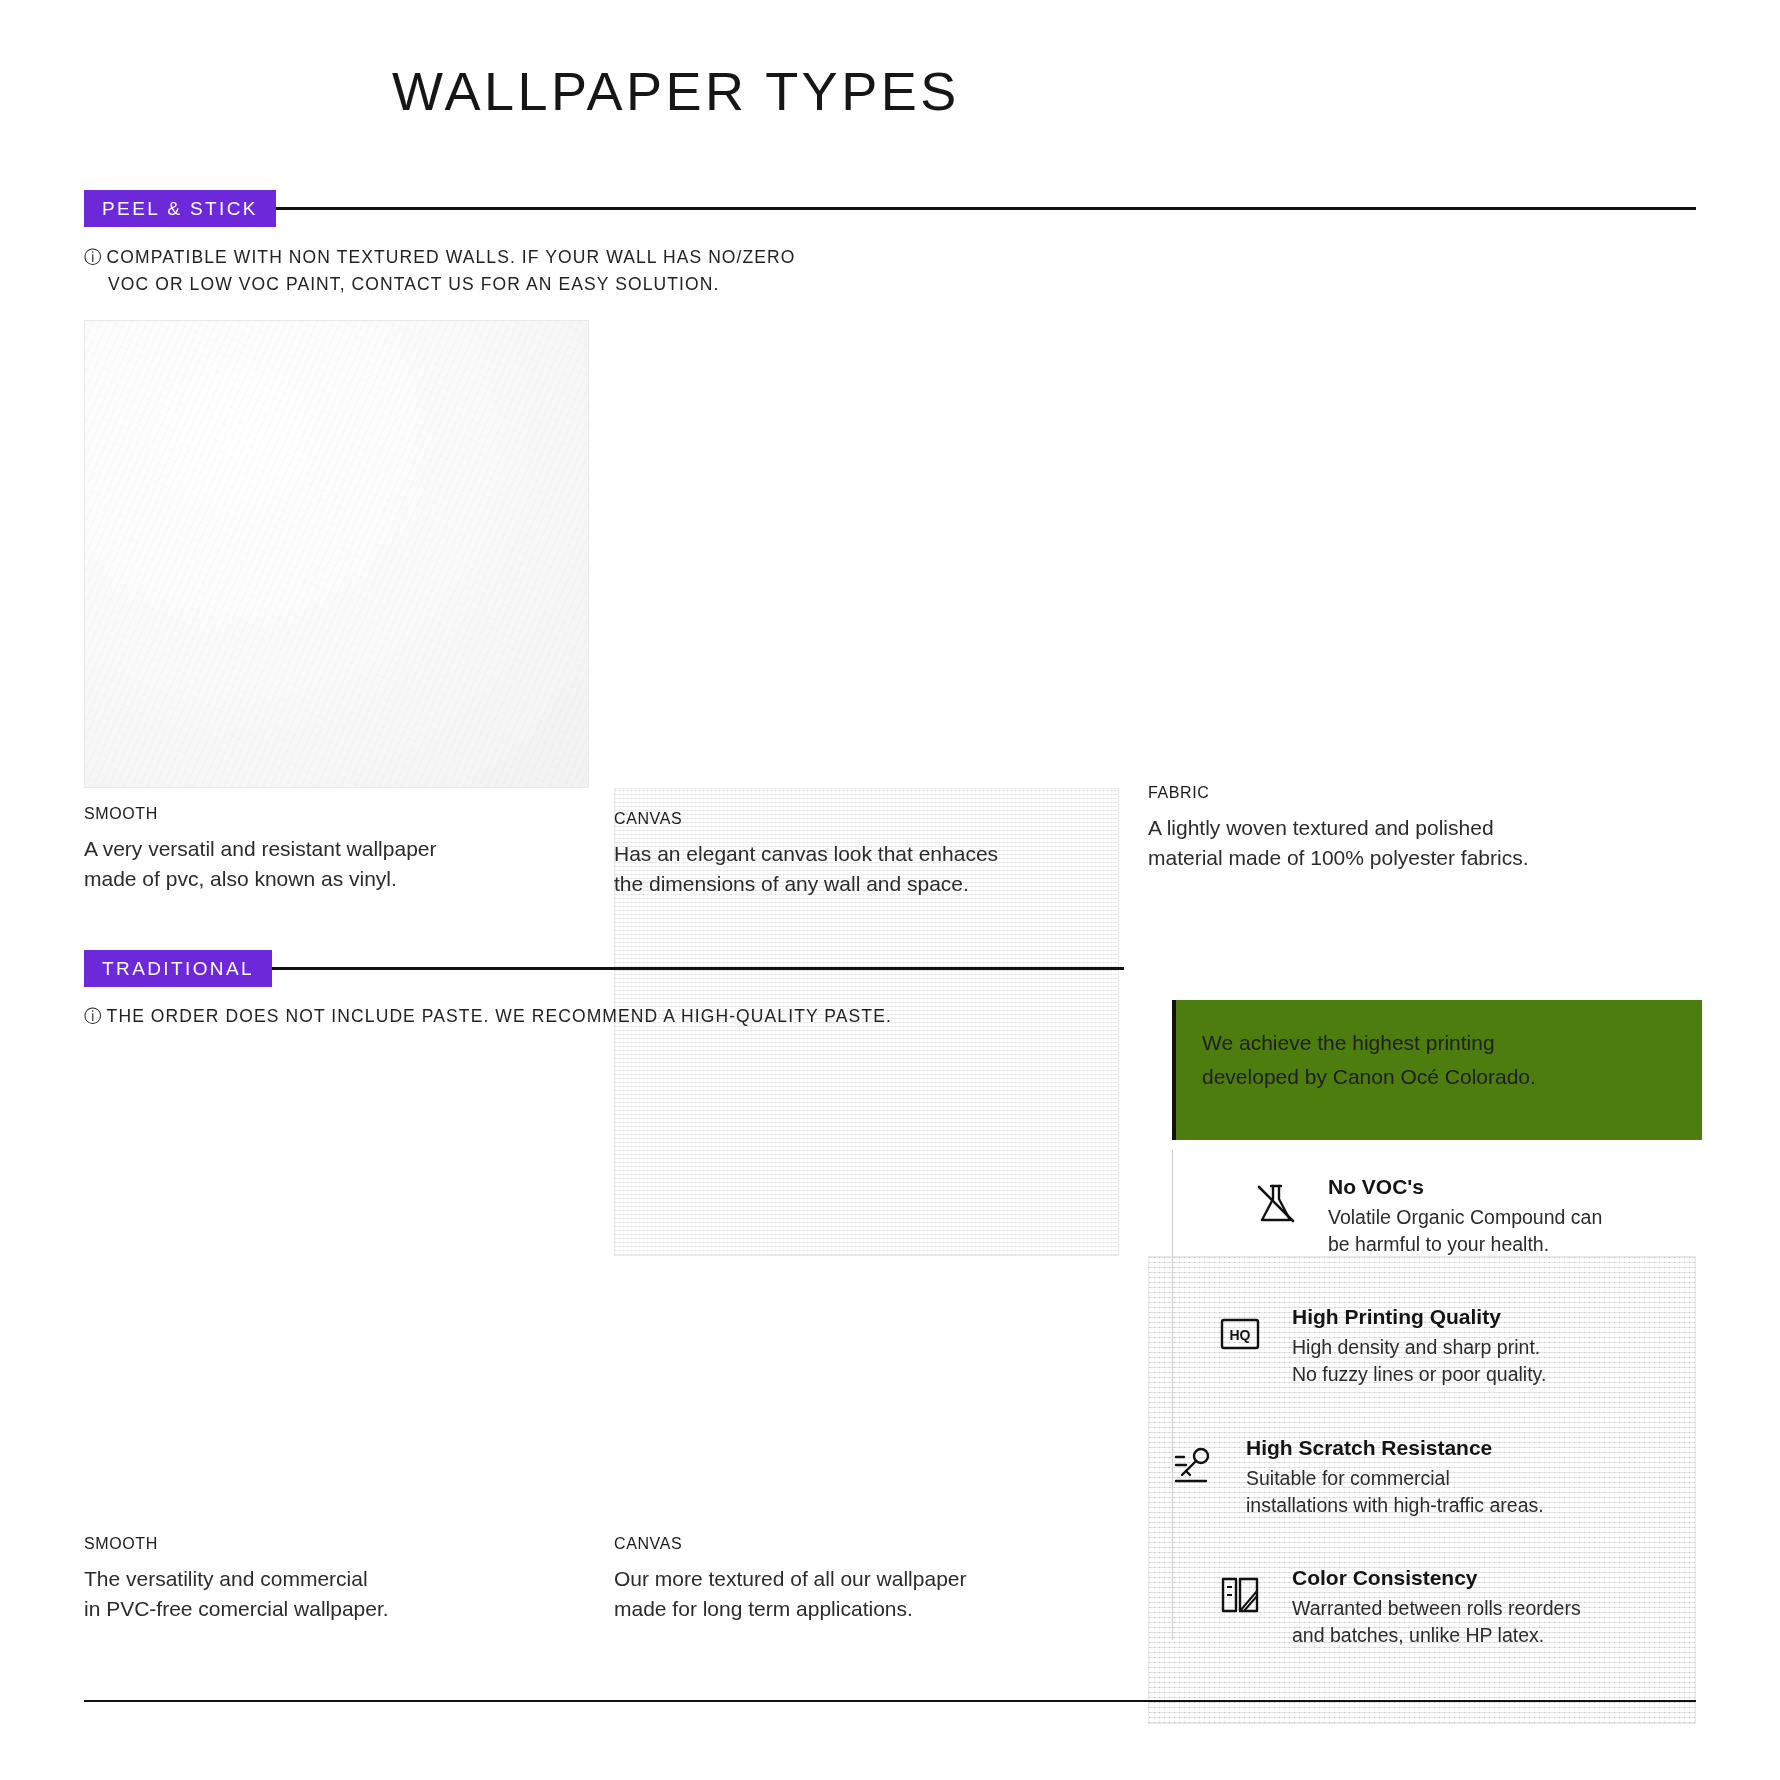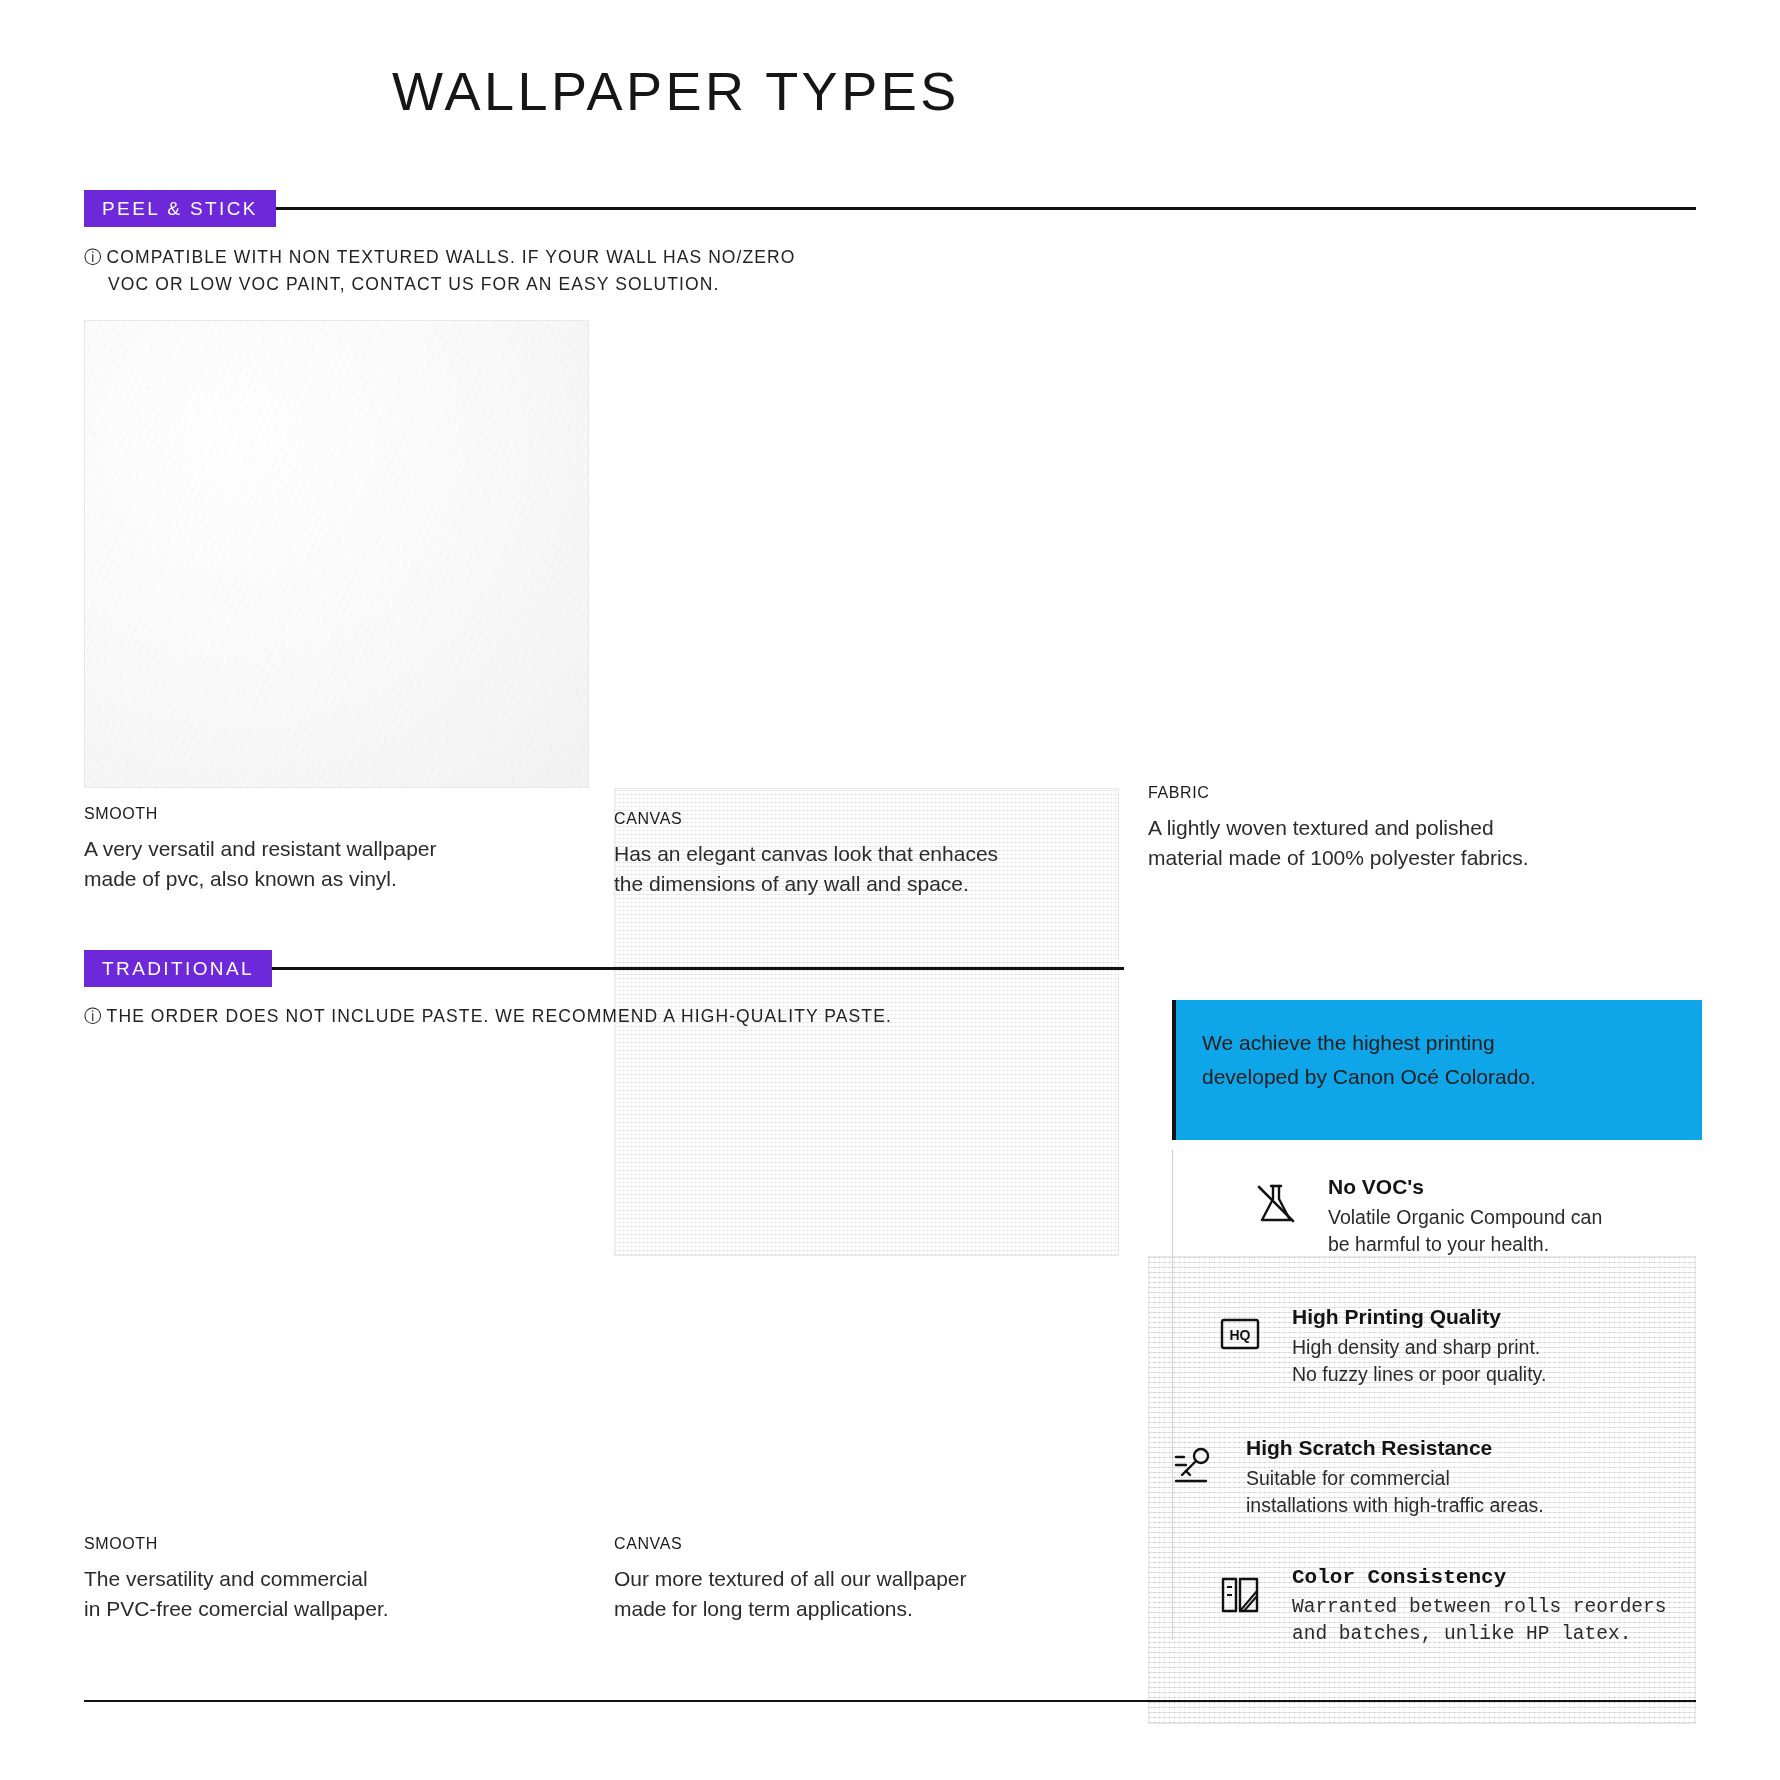--- a/index.html
+++ b/index.html
@@ -134,21 +134,21 @@
   }
 
   
   .divider-v {
     position: absolute;
     width: 1px;
     background: #cfcfcf;
   }
   .quote-box {
     position: absolute;
-    background: #0ea5e9;
+    background: #4d7c0f;
     border-left: 4px solid #111111;
     box-sizing: border-box;
     padding: 26px 28px 26px 26px;
   }
   .quote-text {
     font-size: 21px;
     line-height: 1.62;
     color: #202020;
   }
 
@@ -292,21 +292,21 @@
         <path d="M6 40 h30"></path>
       </svg>
     </div>
     <div>
       <div class="feature-title">High Scratch Resistance</div>
       <div class="feature-desc">Suitable for commercial</div>
       <div class="feature-desc">installations with high-traffic areas.</div>
     </div>
   </div>
 
-  <div class="feature" style="left:1210px; top:1566px; width:500px;font-family:Liberation Mono, monospace;">
+  <div class="feature" style="left:1210px; top:1566px; width:500px;">
     <div class="feature-icon">
       <svg width="48" height="48" viewBox="0 0 48 48" fill="none" stroke="#111111" stroke-width="2.4" stroke-linejoin="round">
         <rect x="7" y="8" width="13" height="32"></rect>
         <rect x="24" y="8" width="17" height="32"></rect>
         <line x1="24" y1="40" x2="41" y2="20" stroke-width="2"></line>
         <line x1="28" y1="40" x2="41" y2="25" stroke-width="2"></line>
         <line x1="11" y1="16" x2="16" y2="16" stroke-width="2"></line>
         <line x1="11" y1="24" x2="16" y2="24" stroke-width="2"></line>
       </svg>
     </div>

